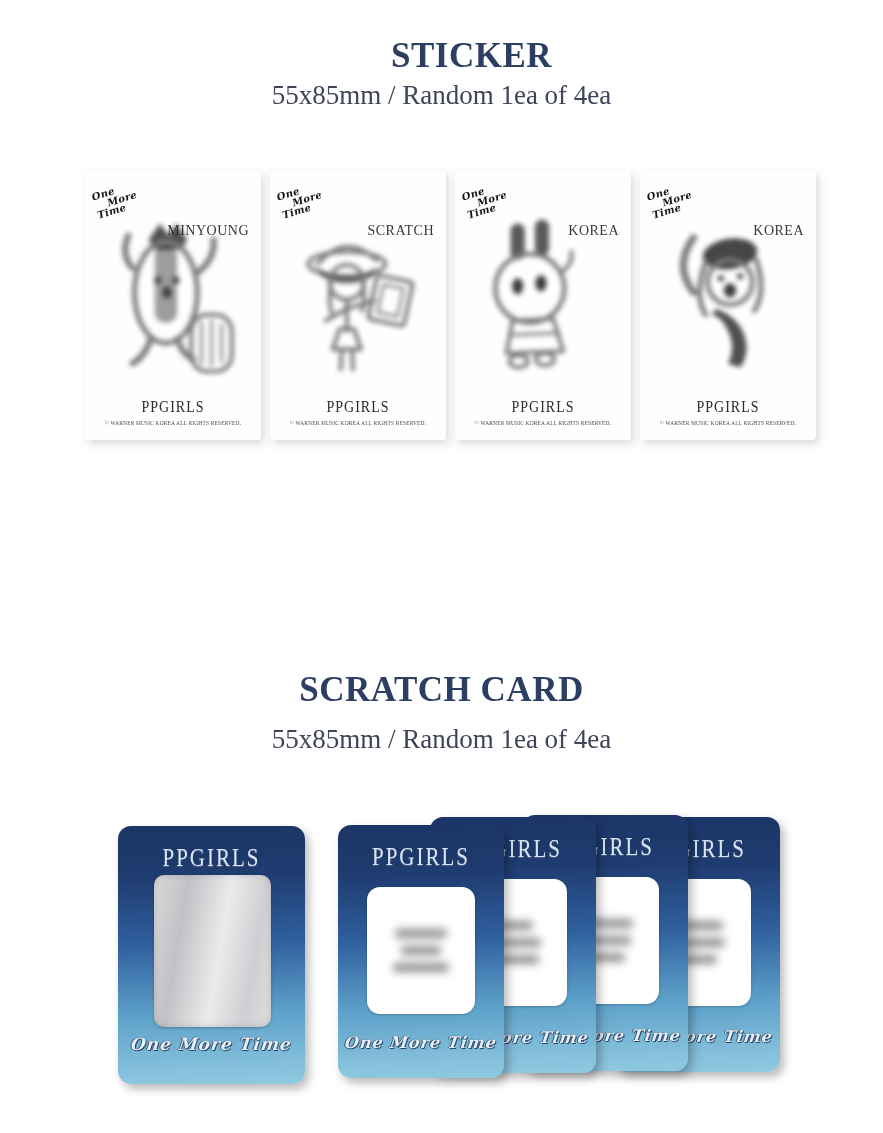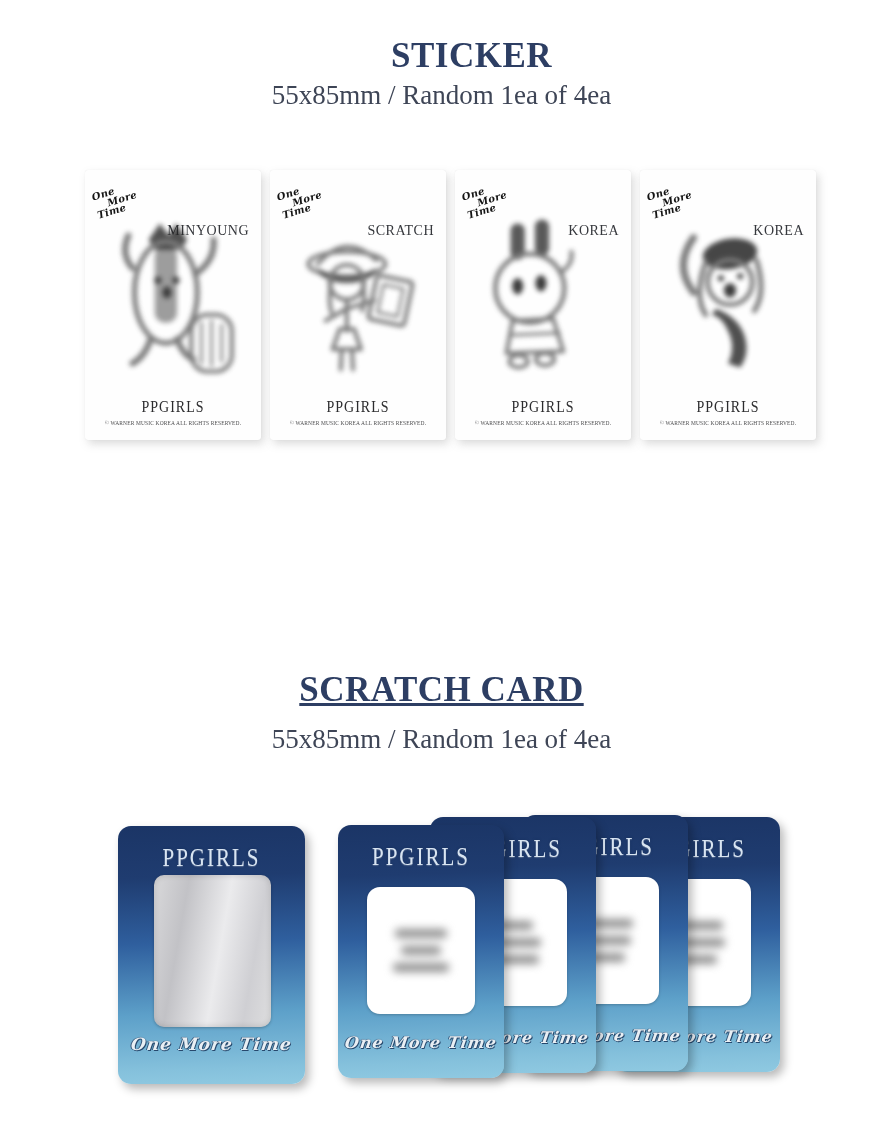--- a/index.html
+++ b/index.html
@@ -11,21 +11,21 @@
   .section-title{
     position:absolute;width:100%;text-align:center;
     font-size:35px;font-weight:700;letter-spacing:.5px;color:#2d3e63;
   }
   .section-sub{
     position:absolute;width:100%;text-align:center;
     font-size:27px;font-weight:400;color:#3e4556;
   }
   #sticker-title{top:36px;padding-left:30px;}
   #sticker-sub{top:80px;}
-  #scratch-title{top:670px;text-decoration:underline;}
+  #scratch-title{top:670px;}
   #scratch-sub{top:724px;}
 
   
   .sticker-row{position:absolute;top:170px;left:85px;display:flex;gap:9px;}
   .sticker-card{
     width:176px;height:270px;background:#fefefe;position:relative;border-radius:3px;
     box-shadow:3px 4px 8px rgba(130,130,130,.28),0 0 1px rgba(0,0,0,.10);
   }
   .omt-corner{
     position:absolute;top:16px;left:9px;transform:rotate(-17deg);

